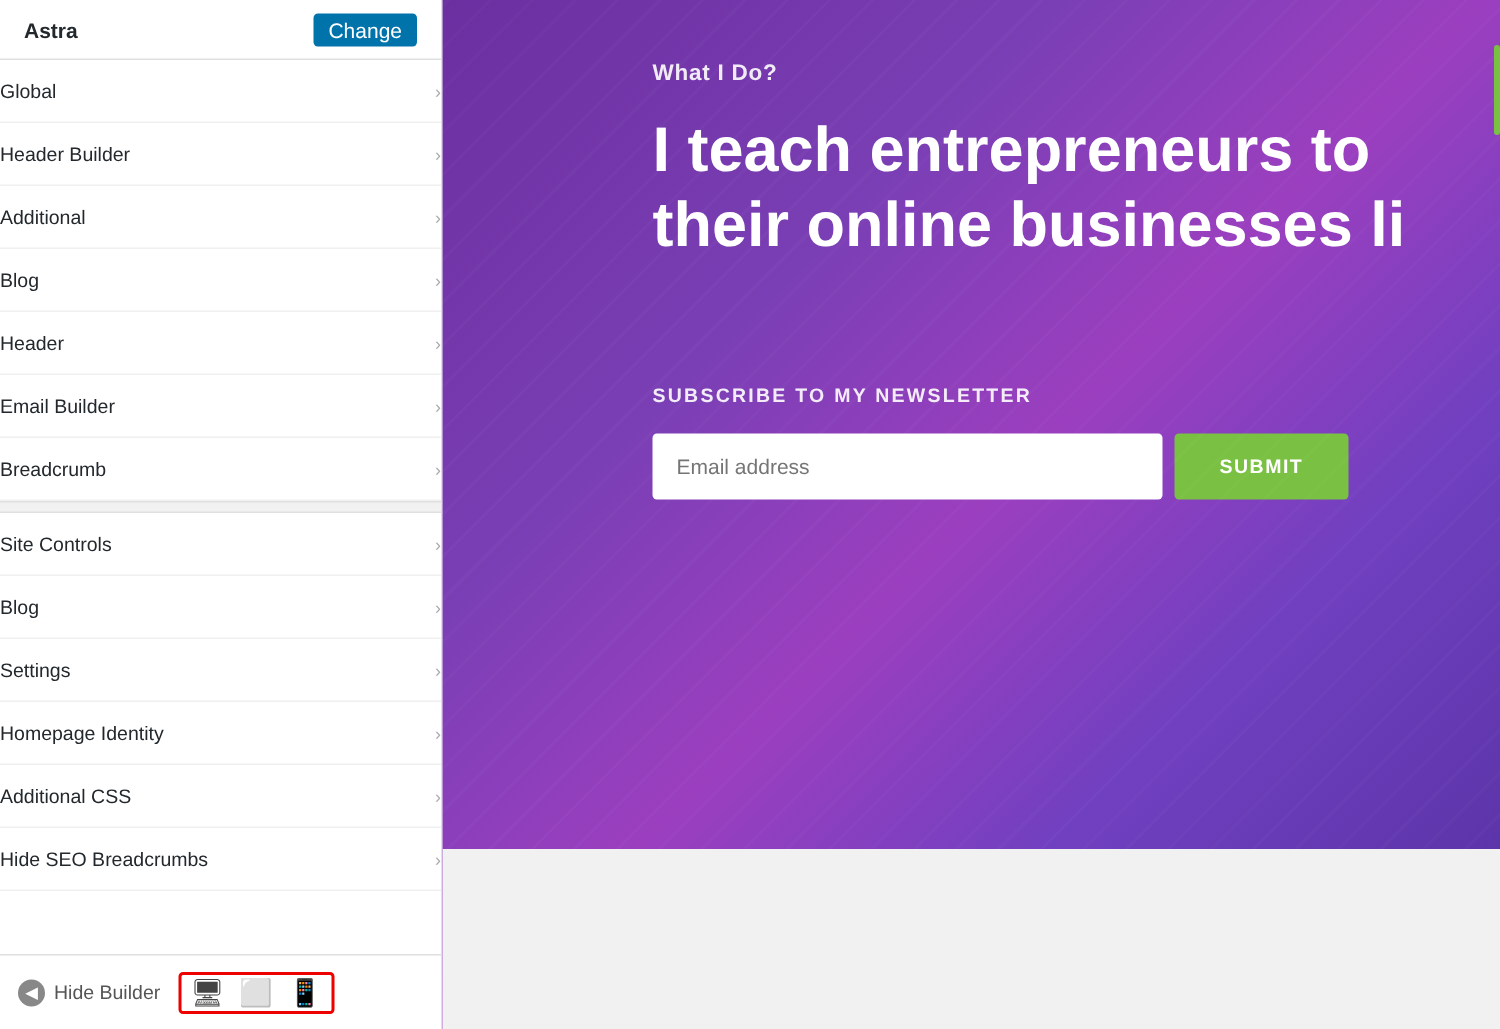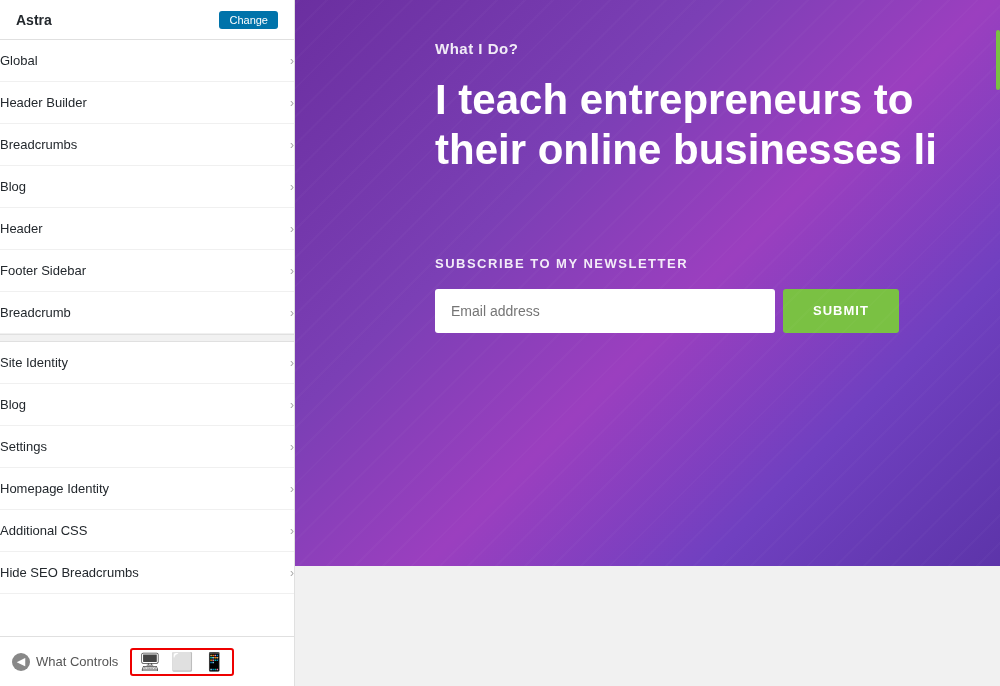--- a/index.html
+++ b/index.html
@@ -31,21 +31,21 @@
       font-weight: 600;
       color: #23282d;
     }
 
     .change-btn {
       background: #0073aa;
       color: #fff;
       border: none;
       padding: 3px 10px;
       border-radius: 3px;
-      font-size: 11px;
+      font-size: 14px;
       cursor: pointer;
     }
 
     .sidebar-nav {
       flex: 1;
       overflow-y: auto;
     }
 
     .nav-item {
       display: flex;
@@ -239,44 +239,44 @@
 
     <div class="nav-item">
       <span>Global</span>
       <span class="chevron">›</span>
     </div>
     <div class="nav-item">
       <span>Header Builder</span>
       <span class="chevron">›</span>
     </div>
     <div class="nav-item">
-      <span>Breadcrumbs</span>
+      <span>Additional</span>
       <span class="chevron">›</span>
     </div>
     <div class="nav-item">
       <span>Blog</span>
       <span class="chevron">›</span>
     </div>
     <div class="nav-item">
       <span>Header</span>
       <span class="chevron">›</span>
     </div>
     <div class="nav-item">
-      <span>Footer Sidebar</span>
+      <span>Email Builder</span>
       <span class="chevron">›</span>
     </div>
     <div class="nav-item">
       <span>Breadcrumb</span>
       <span class="chevron">›</span>
     </div>
 
     <div class="nav-item-separator"></div>
 
     <div class="nav-item">
-      <span>Site Identity</span>
+      <span>Site Controls</span>
       <span class="chevron">›</span>
     </div>
     <div class="nav-item">
       <span>Blog</span>
       <span class="chevron">›</span>
     </div>
     <div class="nav-item">
       <span>Settings</span>
       <span class="chevron">›</span>
     </div>
@@ -291,21 +291,21 @@
     <div class="nav-item">
       <span>Hide SEO Breadcrumbs</span>
       <span class="chevron">›</span>
     </div>
 
   </div>
 
   <div class="sidebar-footer">
     <button class="hide-controls-btn">
       <span class="circle-icon">◀</span>
-      <span>What Controls</span>
+      <span>Hide Builder</span>
     </button>
 
     <div class="device-icons-wrapper">
       <span class="device-icon">🖥</span>
       <span class="device-icon">⬜</span>
       <span class="device-icon">📱</span>
     </div>
   </div>
 </div>
 

